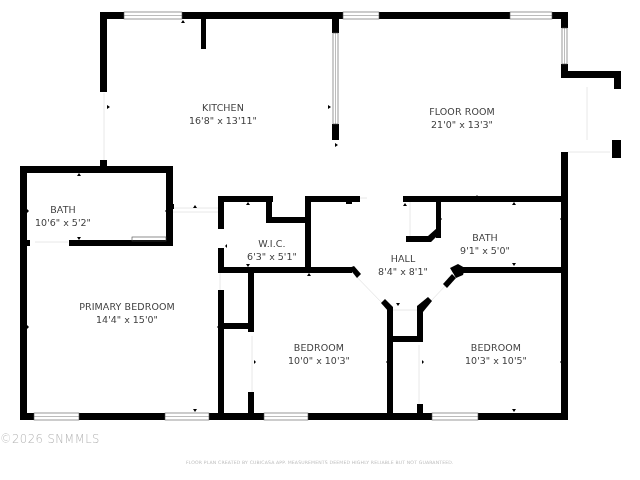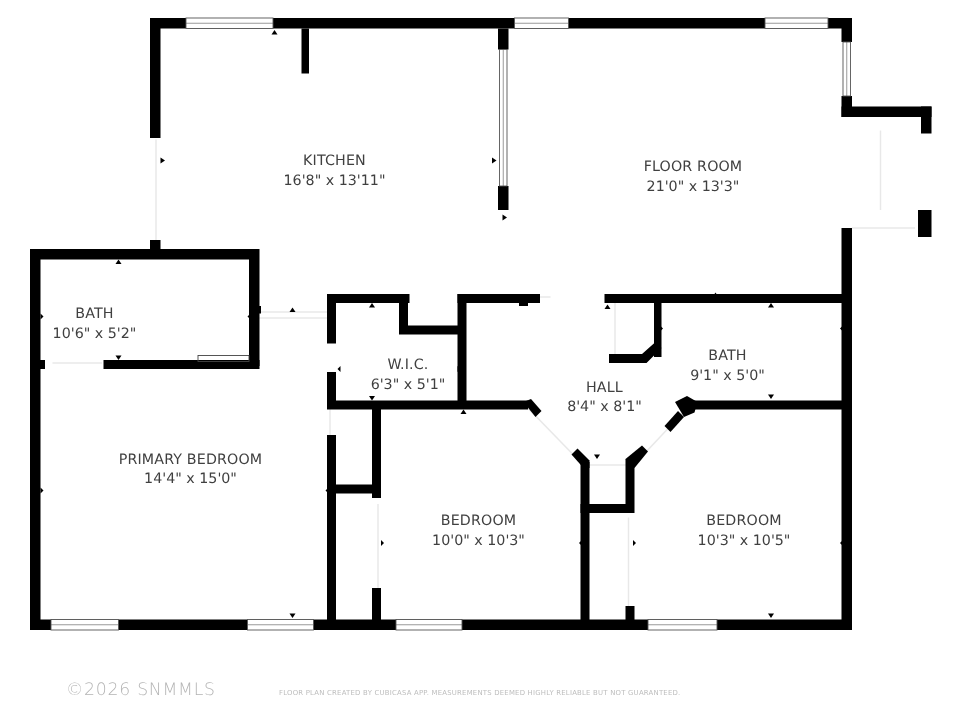--- a/index.html
+++ b/index.html
@@ -1,21 +1,21 @@
 <!DOCTYPE html>
 <html><head>
 <meta charset="utf-8">
 <style>
   html, body { margin:0; padding:0; background:#ffffff; }
   body { width:640px; height:480px; position:relative; overflow:hidden; font-family:"DejaVu Sans", sans-serif; }
   #plan { position:absolute; left:0; top:0; width:640px; height:480px; }
   .room-label { position:absolute; text-align:center; color:#404040; font-family:"DejaVu Sans", sans-serif; line-height:13px; transform:translateX(-50%); white-space:nowrap; }
   .room-label .name { font-size:9.5px; letter-spacing:0.1px; display:block; }
   .room-label .dims { font-size:9.5px; display:block; }
-  .copyright { position:absolute; left:0; top:452px; font-family:"DejaVu Sans", sans-serif; font-size:11.5px; color:#b4b4b4; letter-spacing:0.5px; font-weight:300;margin-left:44px; }
+  .copyright { position:absolute; left:0; top:432px; font-family:"DejaVu Sans", sans-serif; font-size:11.5px; color:#b4b4b4; letter-spacing:0.5px; font-weight:300; }
   .disclaimer { position:absolute; left:186px; top:460px; font-family:"DejaVu Sans", sans-serif; font-size:4.6px; color:#bdbdbd; letter-spacing:0.15px; white-space:nowrap; }
 </style>
 </head>
 <body>
 
 <svg id="plan" width="640" height="480" viewBox="0 0 640 480" xmlns="http://www.w3.org/2000/svg">
 
   <g stroke="#e8e8e8" stroke-width="1" fill="none">
     <line x1="104" y1="93" x2="104" y2="160"></line>
     <line x1="587" y1="87" x2="587" y2="140"></line>

